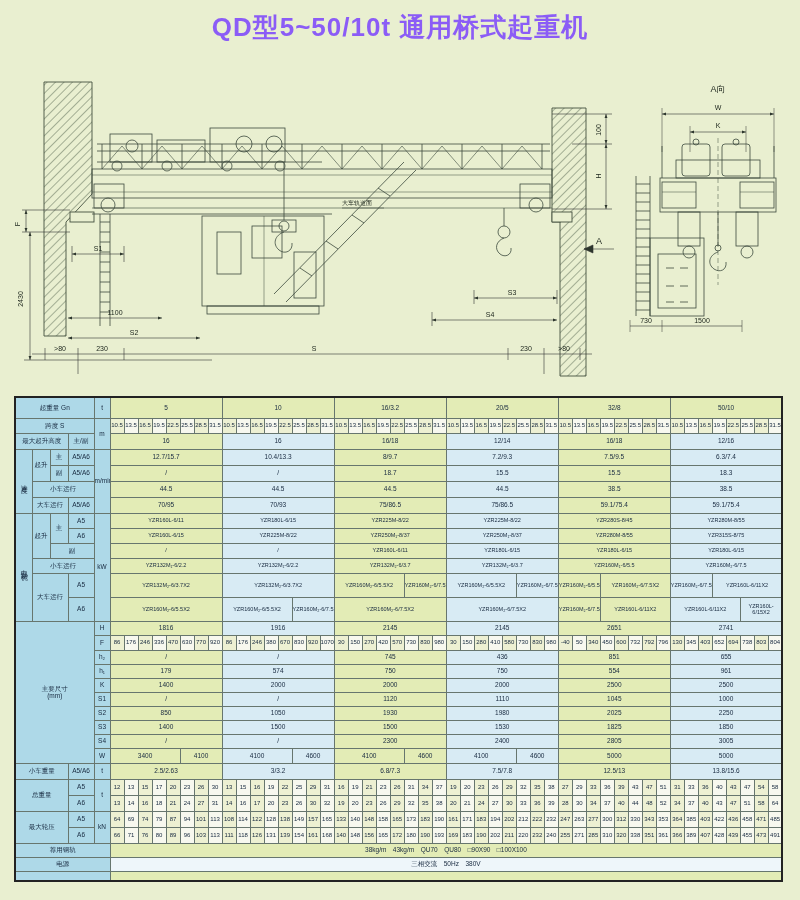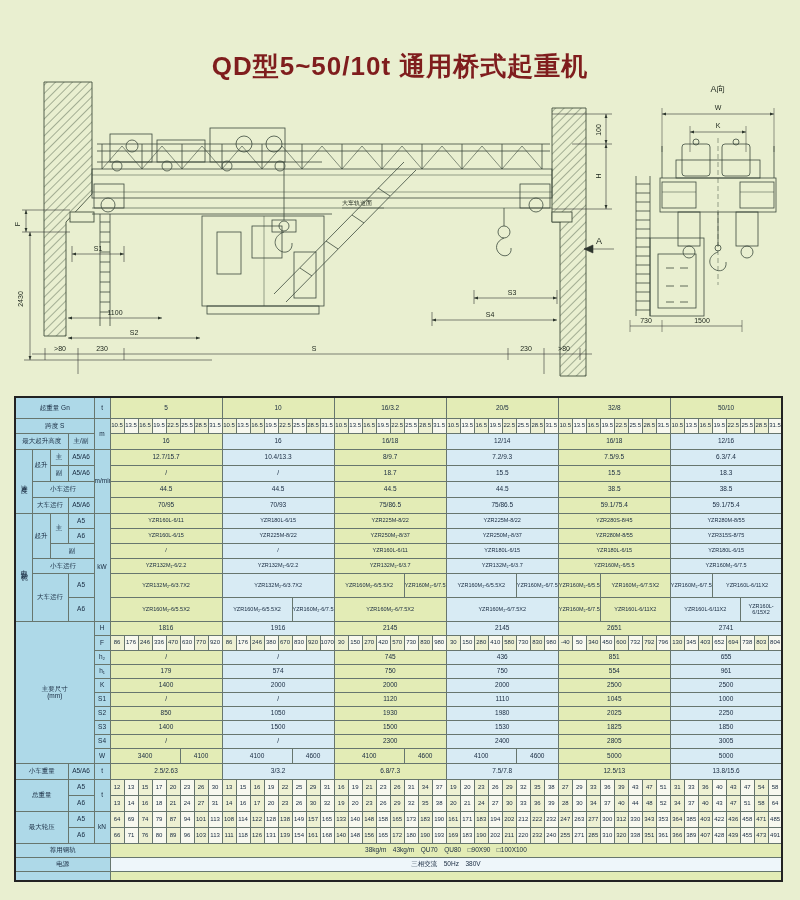--- a/index.html
+++ b/index.html
@@ -1,19 +1,19 @@
 <!DOCTYPE html>
 <html><head>
 <meta charset="utf-8">
 <style>
   html,body{margin:0;padding:0;}
   body{width:800px;height:900px;background:#e9efd0;font-family:"Liberation Sans","DejaVu Sans",sans-serif;overflow:hidden;}
   #page{position:relative;width:800px;height:900px;}
   #title{position:absolute;left:0;top:10px;width:800px;text-align:center;
-         font-size:26px;font-weight:bold;color:#7f1d1d;letter-spacing:1px;margin-top:39px;}
+         font-size:26px;font-weight:bold;color:#8b5cf6;letter-spacing:1px;}
   #draw-main{position:absolute;left:12px;top:74px;}
   #draw-end{position:absolute;left:622px;top:80px;}
   #table-wrap{position:absolute;left:14px;top:396px;}
   table{border-collapse:collapse;table-layout:fixed;width:768px;border:2px solid #222;background:#f2f3e4;}
   td{border:1px solid #67766e;padding:0;text-align:center;vertical-align:middle;
      font-size:6.5px;line-height:1.15;color:#17293f;overflow:hidden;white-space:pre-line;}
   tr.bt td{border-top:1.6px solid #222;}
   .s-l,.s-u{background:#aed9e8;}
   .s-v{background:#aed9e8;writing-mode:vertical-rl;text-orientation:upright;font-size:7px;letter-spacing:2px;}
   .s-y{background:#e3ecb6;}

